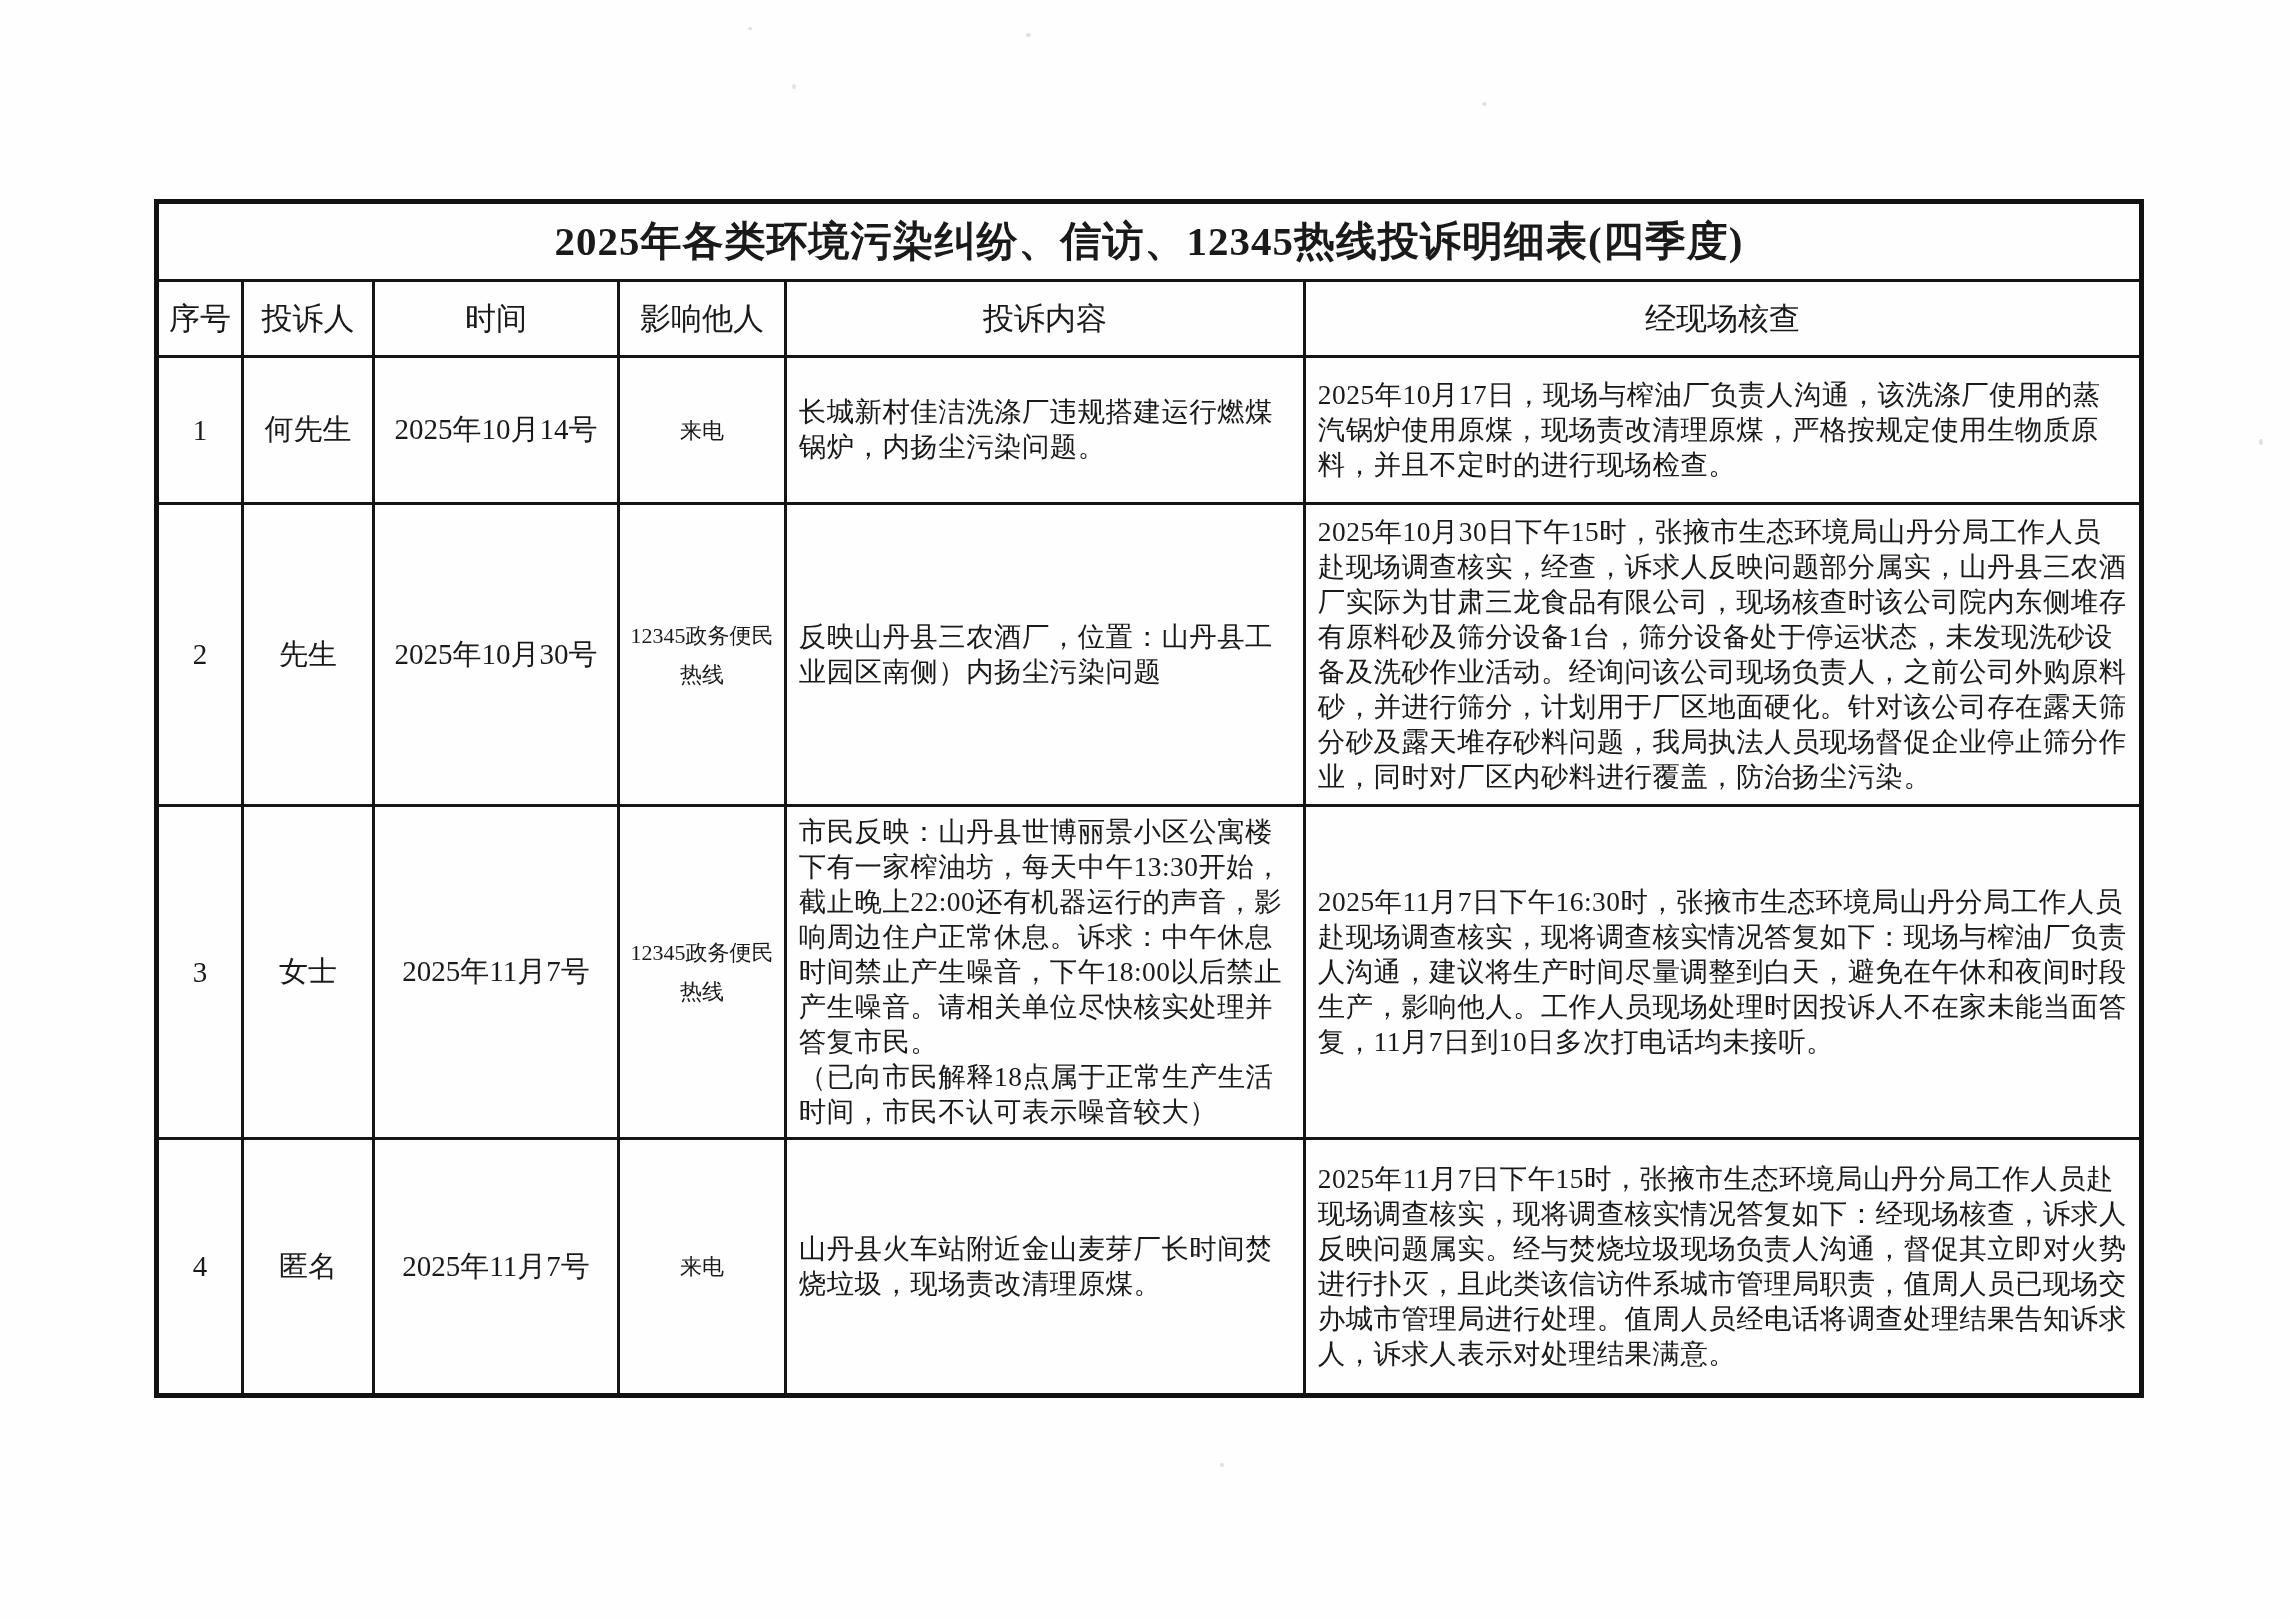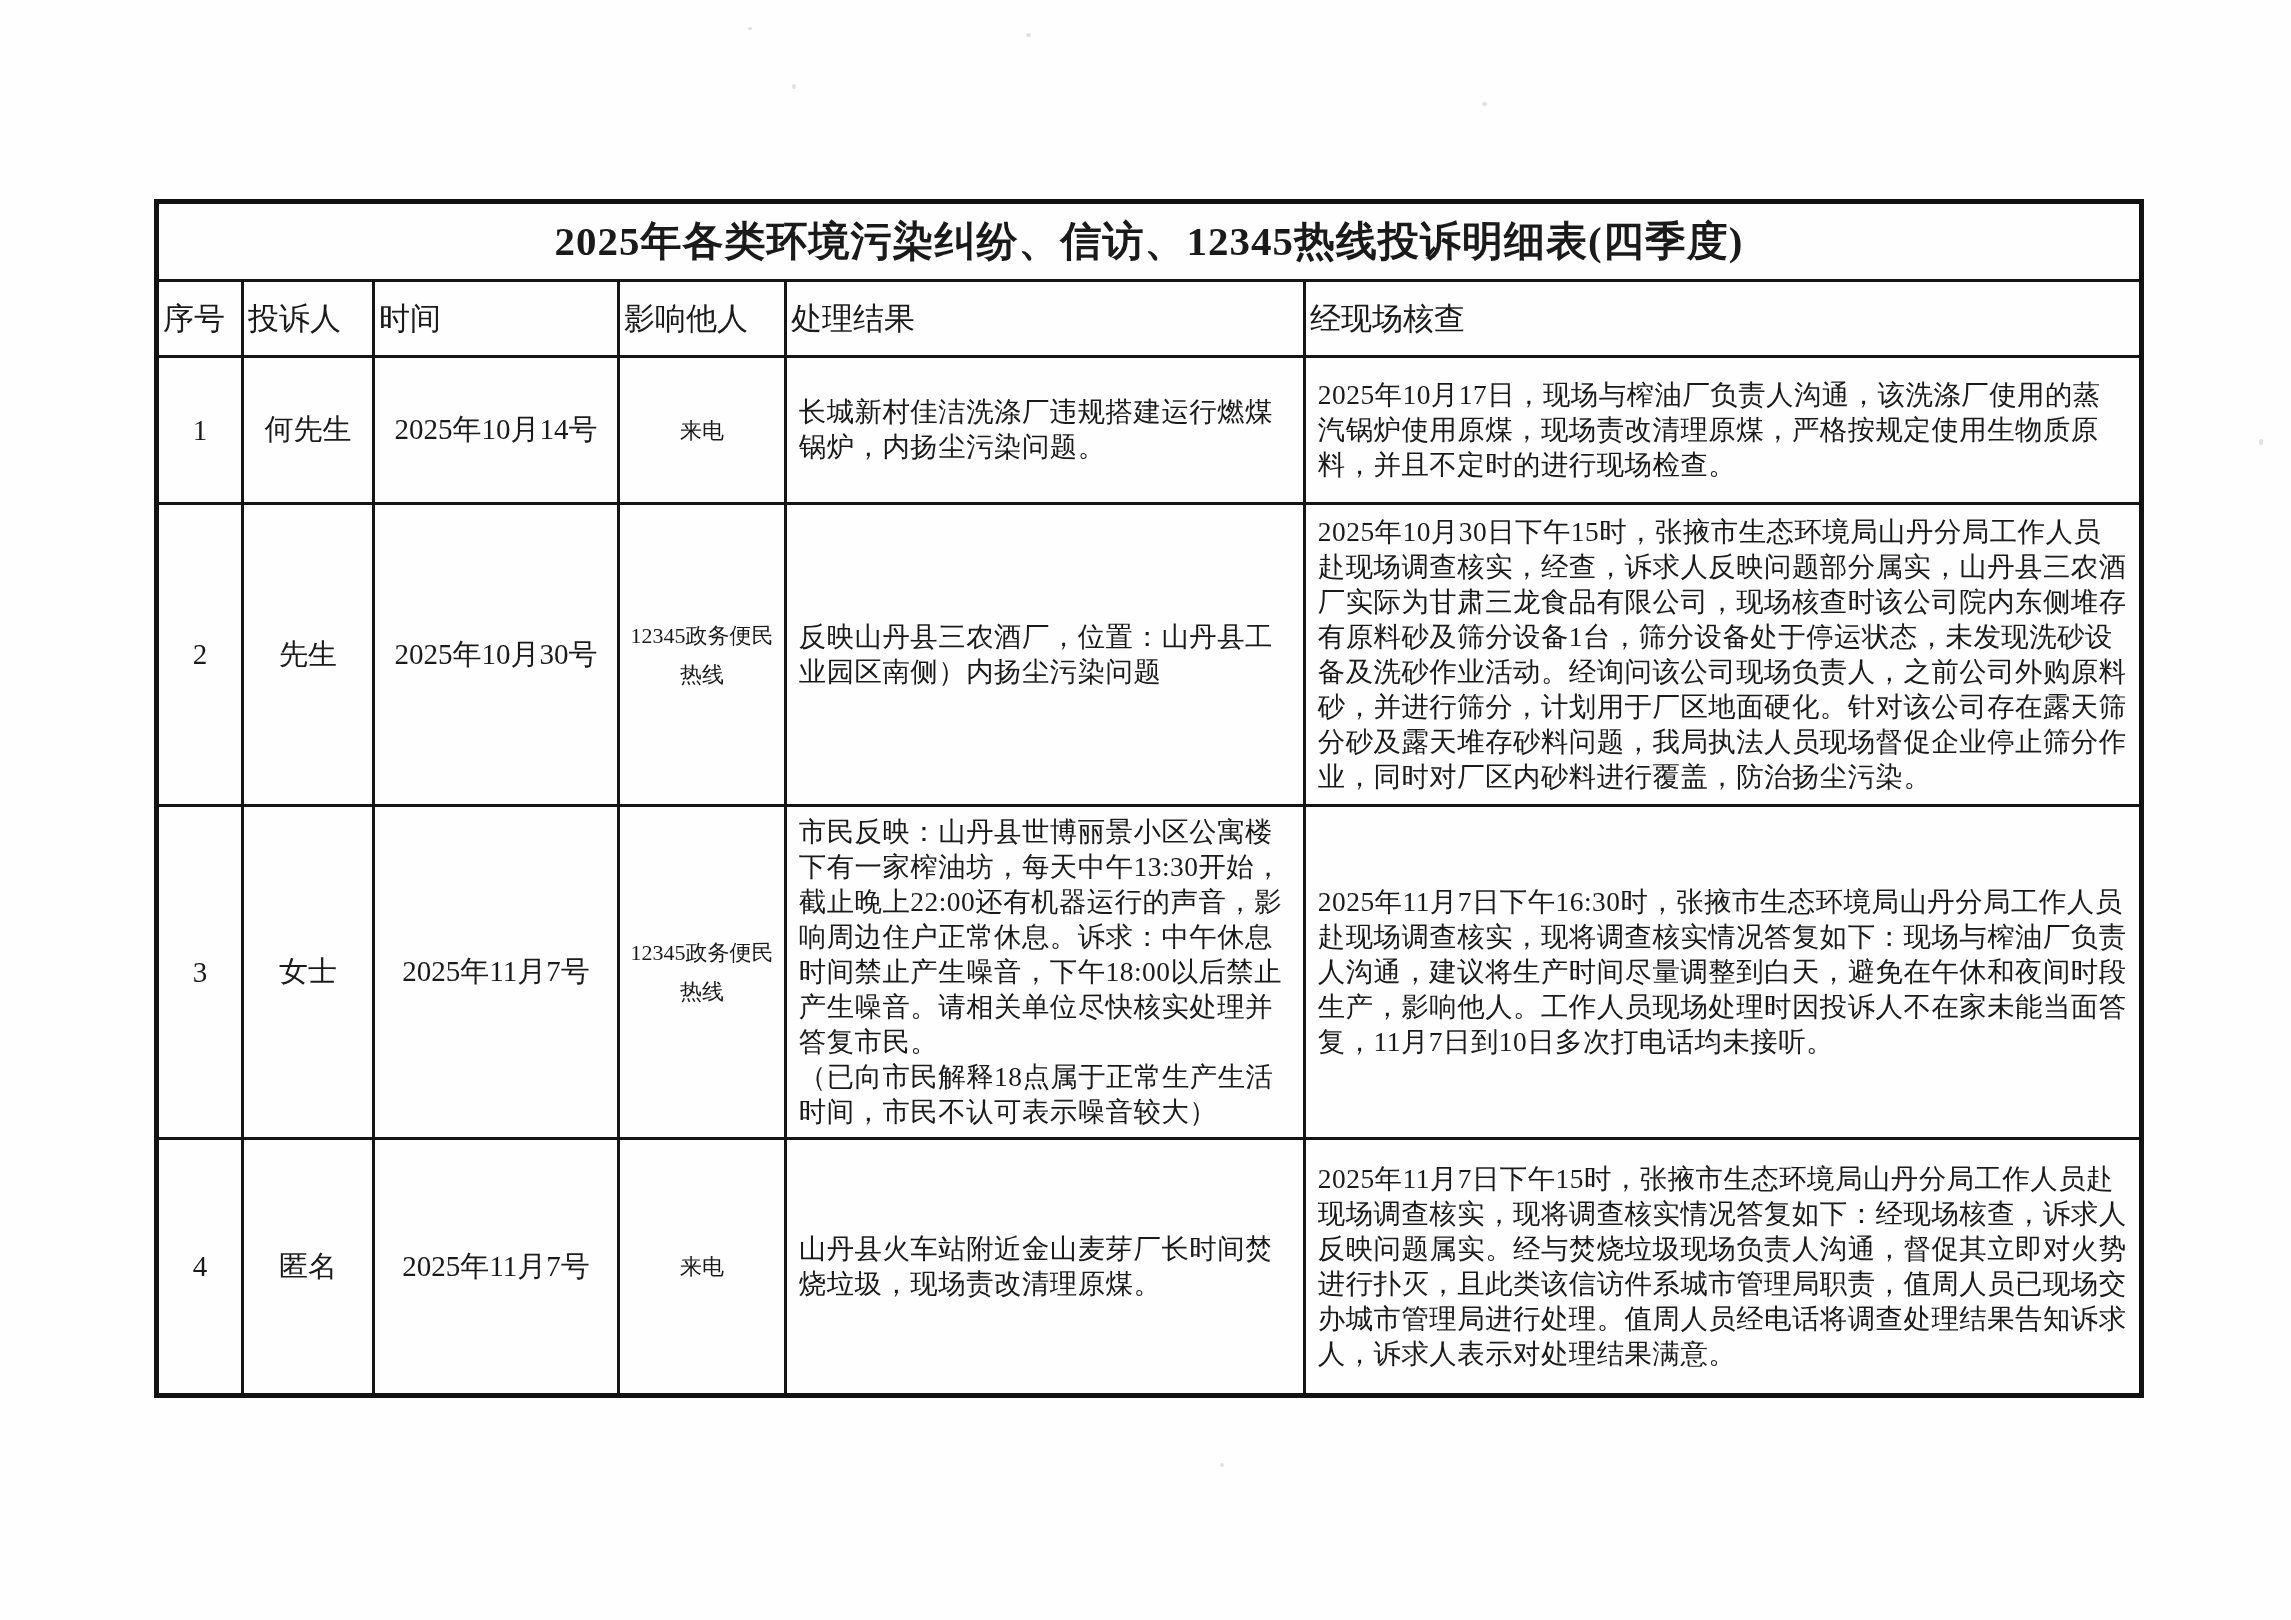--- a/index.html
+++ b/index.html
@@ -36,21 +36,21 @@
   td.title-cell {
     height: 71px;
     text-align: center;
     font-size: 41px;
     font-weight: bold;
     letter-spacing: 1px;
     padding: 2px 3.9px;
   }
   tr.header-row td {
     height: 69px;
-    text-align: left;
+    text-align: center;
     font-size: 31px;
     padding: 2px 3.9px;
   }
   td.c-center {
     text-align: center;
     font-size: 29px;
     padding: 2px 3.9px;
   }
   td.c-method {
     text-align: center;
@@ -104,21 +104,21 @@
     <tbody>
         <tr>
       <td class="title-cell" colspan="6">2025年各类环境污染纠纷、信访、12345热线投诉明细表(四季度)</td>
     </tr>
 
     <tr class="header-row">
       <td>序号</td>
       <td>投诉人</td>
       <td>时间</td>
       <td>影响他人</td>
-      <td>处理结果</td>
+      <td>投诉内容</td>
       <td>经现场核查</td>
     </tr>
 
     <tr class="row-1">
       <td class="c-center">1</td>
       <td class="c-center">何先生</td>
       <td class="c-center">2025年10月14号</td>
       <td class="c-method">来电</td>
       <td class="c-text">长城新村佳洁洗涤厂违规搭建运行燃煤锅炉，内扬尘污染问题。</td>
       <td class="c-text">2025年10月17日，现场与榨油厂负责人沟通，该洗涤厂使用的蒸汽锅炉使用原煤，现场责改清理原煤，严格按规定使用生物质原料，并且不定时的进行现场检查。</td>

